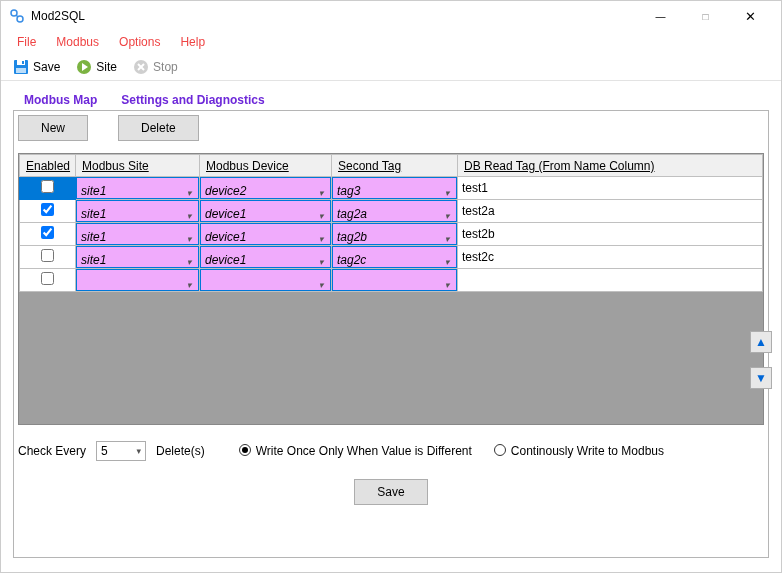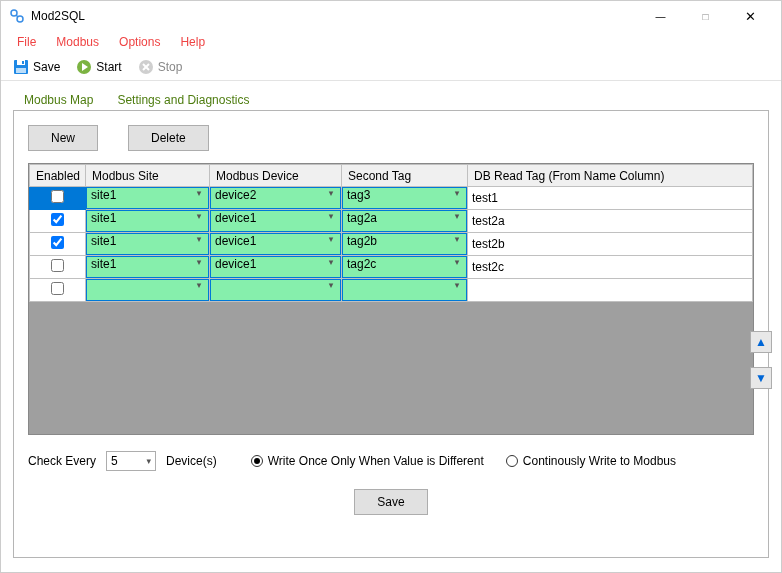--- a/index.html
+++ b/index.html
@@ -70,34 +70,35 @@
   .tabs {
     display: flex;
     align-items: flex-end;
     padding: 6px 12px 0 12px;
     gap: 2px;
   }
   .tab {
     padding: 4px 10px;
     border: 1px solid transparent;
     border-bottom: none;
-    color: #4d7c0f;
+    color: #6d28d9;
     position: relative;
     top: 1px;
+    font-weight: bold;
   }
   .tab.active {
     background: #fff;
     border: 1px solid #b5b5b5;
     border-bottom: 1px solid #fff;
   }
   
   .panel {
     margin: 0 12px 12px 12px;
     border: 1px solid #b5b5b5;
-    padding: 14px;
+    padding: 4px;
     background: #fff;
     position: relative;
     height: 448px;
   }
   .panel-buttons { display:flex; gap: 30px; margin-bottom: 12px; }
   .btn {
     background: #e1e1e1;
     border: 1px solid #adadad;
     padding: 5px 22px;
     font: inherit;
@@ -117,20 +118,21 @@
     background: #fff;
     table-layout: fixed;
   }
   .grid th {
     background: #f0f0f0;
     border: 1px solid #c0c0c0;
     font-weight: normal;
     text-align: left;
     padding: 3px 6px;
     height: 22px;
+    text-decoration: underline;
   }
   .grid td {
     border: 1px solid #c0c0c0;
     padding: 0;
     height: 23px;
     background: #fff;
     vertical-align: middle;
   }
   .col-enabled { width: 56px; }
   .col-site    { width: 124px; }
@@ -138,25 +140,26 @@
   .col-tag     { width: 126px; }
   .col-db      { width: auto; }
   .cell-enabled { text-align: center; }
   .enabled-header {
     background: #0078d7 !important;
     border: 1px solid #0078d7 !important;
     text-align: center;
   }
   .enabled-header input { accent-color: #fff; }
   .cell-combo {
-    display: flex; align-items: flex-start;
+    display: flex; align-items: flex-end;
     border: 1.5px solid #0078d7;
     height: 100%;
     padding: 0 0 0 4px;
-    background: #86efac;
+    background: #f0abfc;
+    font-style: italic;
   }
   .cell-combo .val { flex: 1; white-space: nowrap; overflow: hidden; }
   .cell-combo .chev {
     width: 18px; text-align: center; color: #555;
     font-size: 9px;
   }
   .cell-text { padding: 0 4px; }
   .grid-filler { background: #9f9f9f; height: 150px; }
   
   .side-arrows {
@@ -187,21 +190,21 @@
   .combo-small {
     border: 1px solid #adadad;
     background: #fff;
     width: 50px;
     height: 20px;
     display: flex; align-items: center;
     padding: 0 4px;
   }
   .combo-small .chev { margin-left: auto; font-size:9px; color:#555; }
   .radio-group { display: flex; gap: 22px; align-items: center; margin-left: 24px; }
-  .radio-opt { display:flex; align-items:center; gap:5px; }
+  .radio-opt { display:flex; gap:5px; }
   .radio-dot {
     width: 12px; height: 12px; border: 1px solid #333; border-radius: 50%;
     display: inline-flex; align-items:center; justify-content:center;
     background: #fff;
   }
   .radio-dot.sel::after {
     content:""; width:6px; height:6px; background:#000; border-radius:50%;
   }
   .save-row { text-align: center; margin-top: 18px; }
   input[type=checkbox] { width:13px; height:13px; margin:0; }
@@ -245,21 +248,21 @@
     </span>
     <span>Save</span>
   </div>
   <div class="tool-btn">
     <span class="ico">
       <svg width="16" height="16" viewBox="0 0 16 16">
         <circle cx="8" cy="8" r="7" fill="#7cb342"></circle>
         <polygon points="6,4 12,8 6,12" fill="#fff"></polygon>
       </svg>
     </span>
-    <span>Start</span>
+    <span>Site</span>
   </div>
   <div class="tool-btn">
     <span class="ico">
       <svg width="16" height="16" viewBox="0 0 16 16">
         <circle cx="8" cy="8" r="7" fill="#cfcfcf"></circle>
         <line x1="5" y1="5" x2="11" y2="11" stroke="#fff" stroke-width="2"></line>
         <line x1="11" y1="5" x2="5" y2="11" stroke="#fff" stroke-width="2"></line>
       </svg>
     </span>
     <span style="color:#888">Stop</span>
@@ -430,21 +433,21 @@
       <span>▼</span>
     </div>
   </div>
 
   <div class="bottom-row">
     <span>Check Every</span>
     <div class="combo-small">
       <span>5</span>
       <span class="chev">▾</span>
     </div>
-    <span>Device(s)</span>
+    <span>Delete(s)</span>
 
     <div class="radio-group">
       <div class="radio-opt">
         <span class="radio-dot sel"></span>
         <span>Write Once Only When Value is Different</span>
       </div>
       <div class="radio-opt">
         <span class="radio-dot"></span>
         <span>Continously Write to Modbus</span>
       </div>

